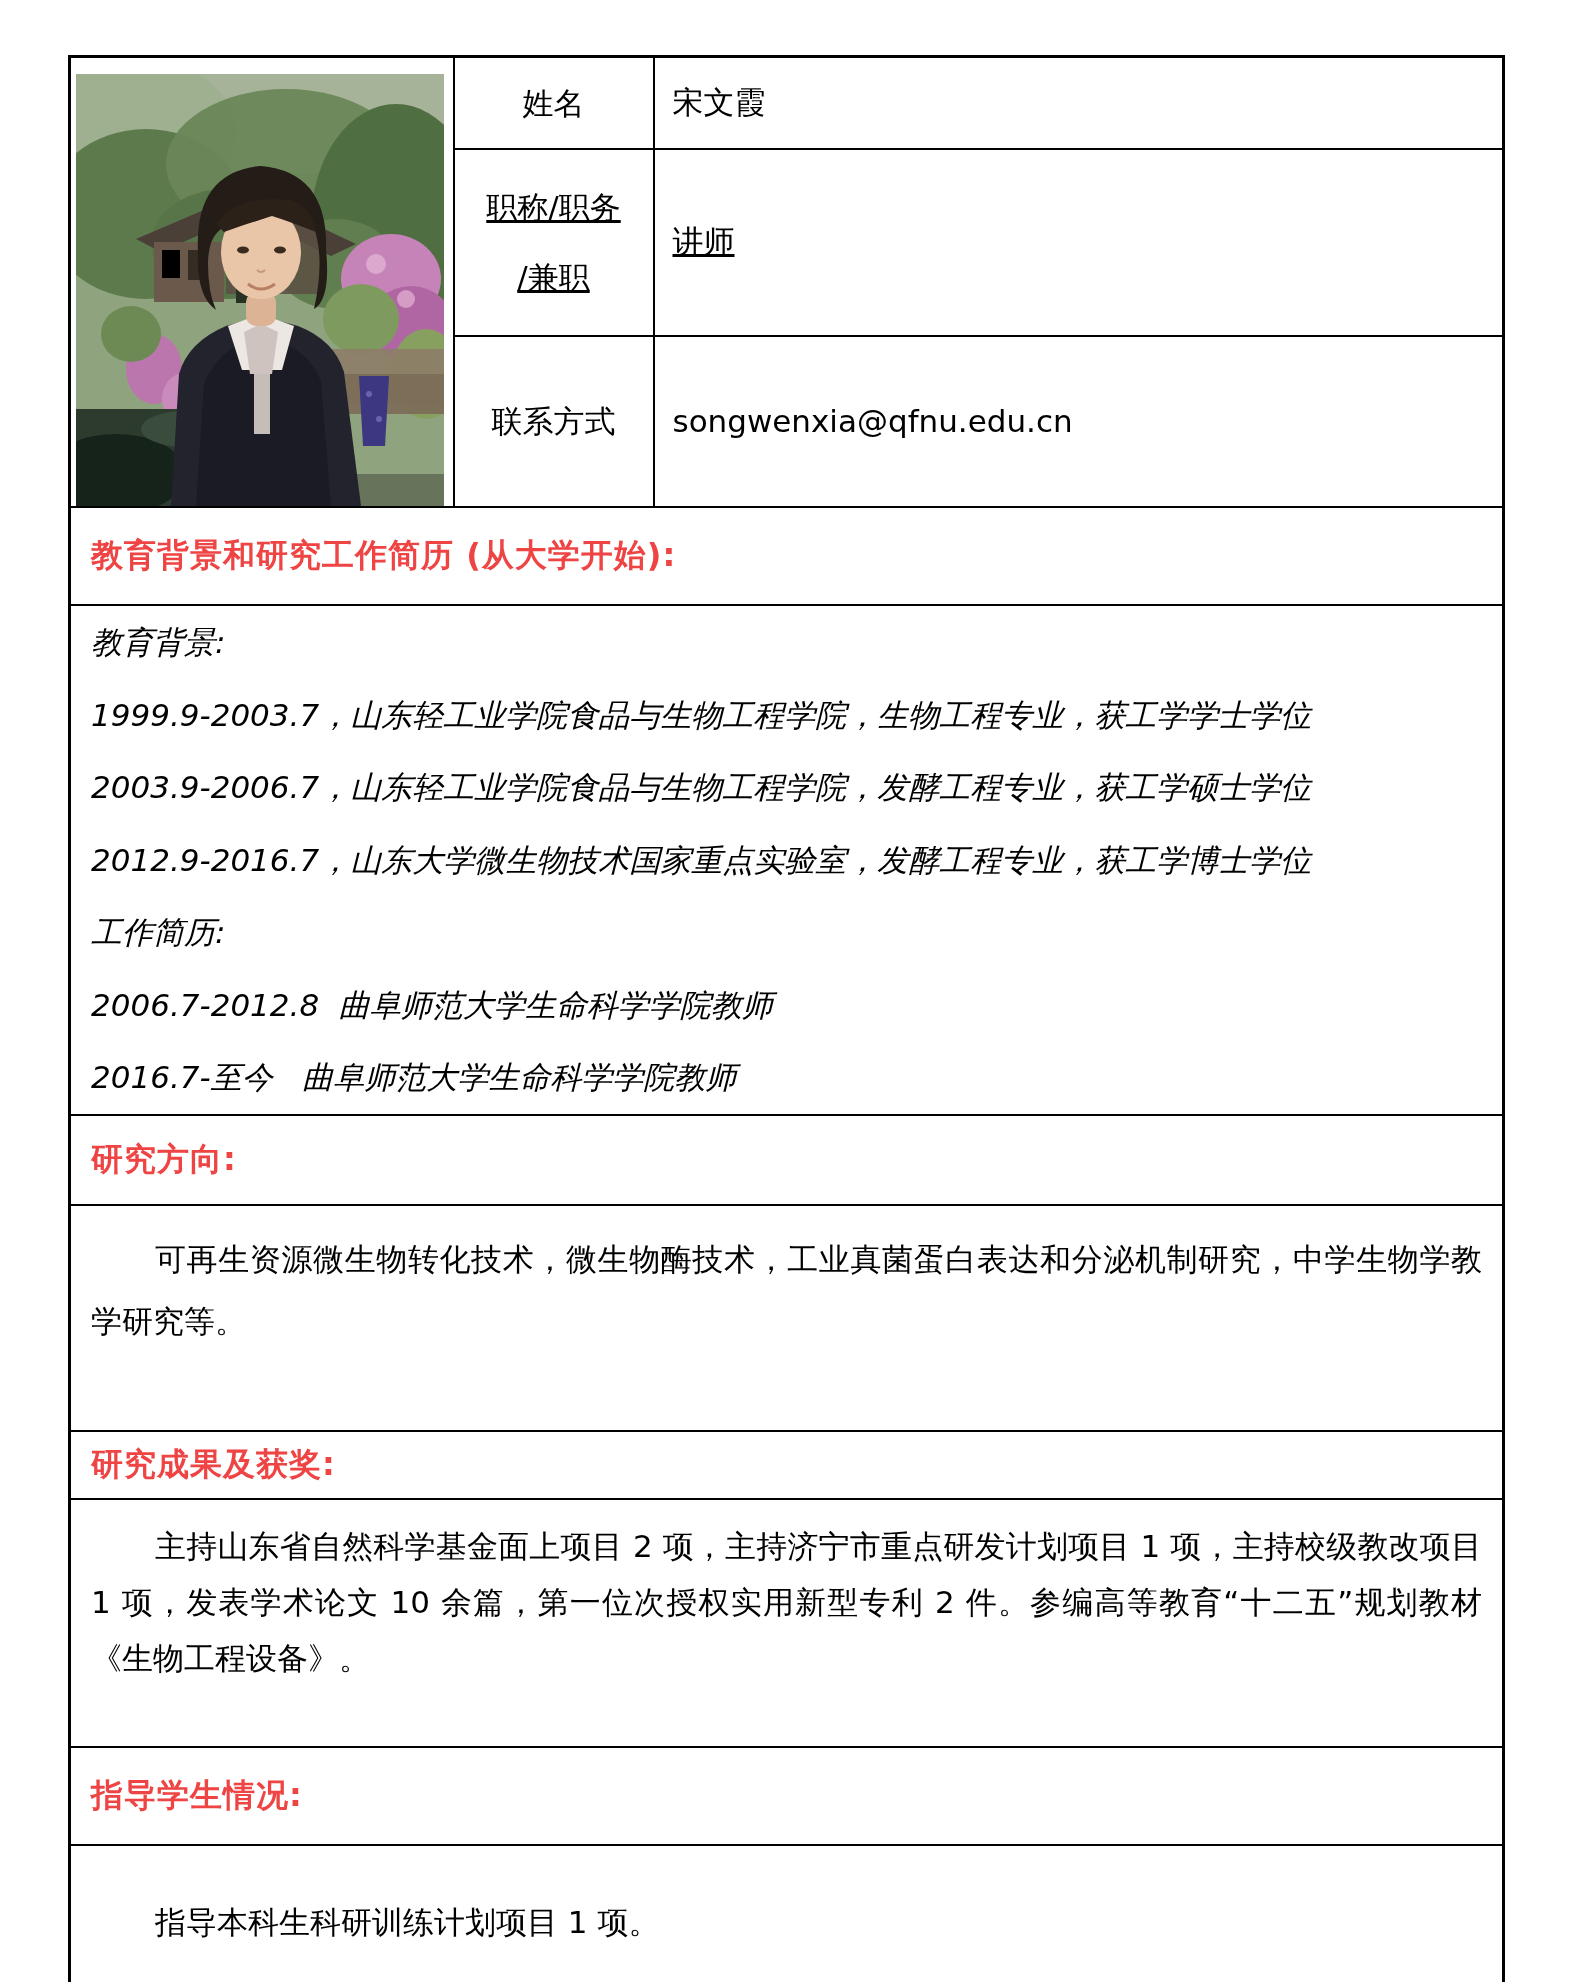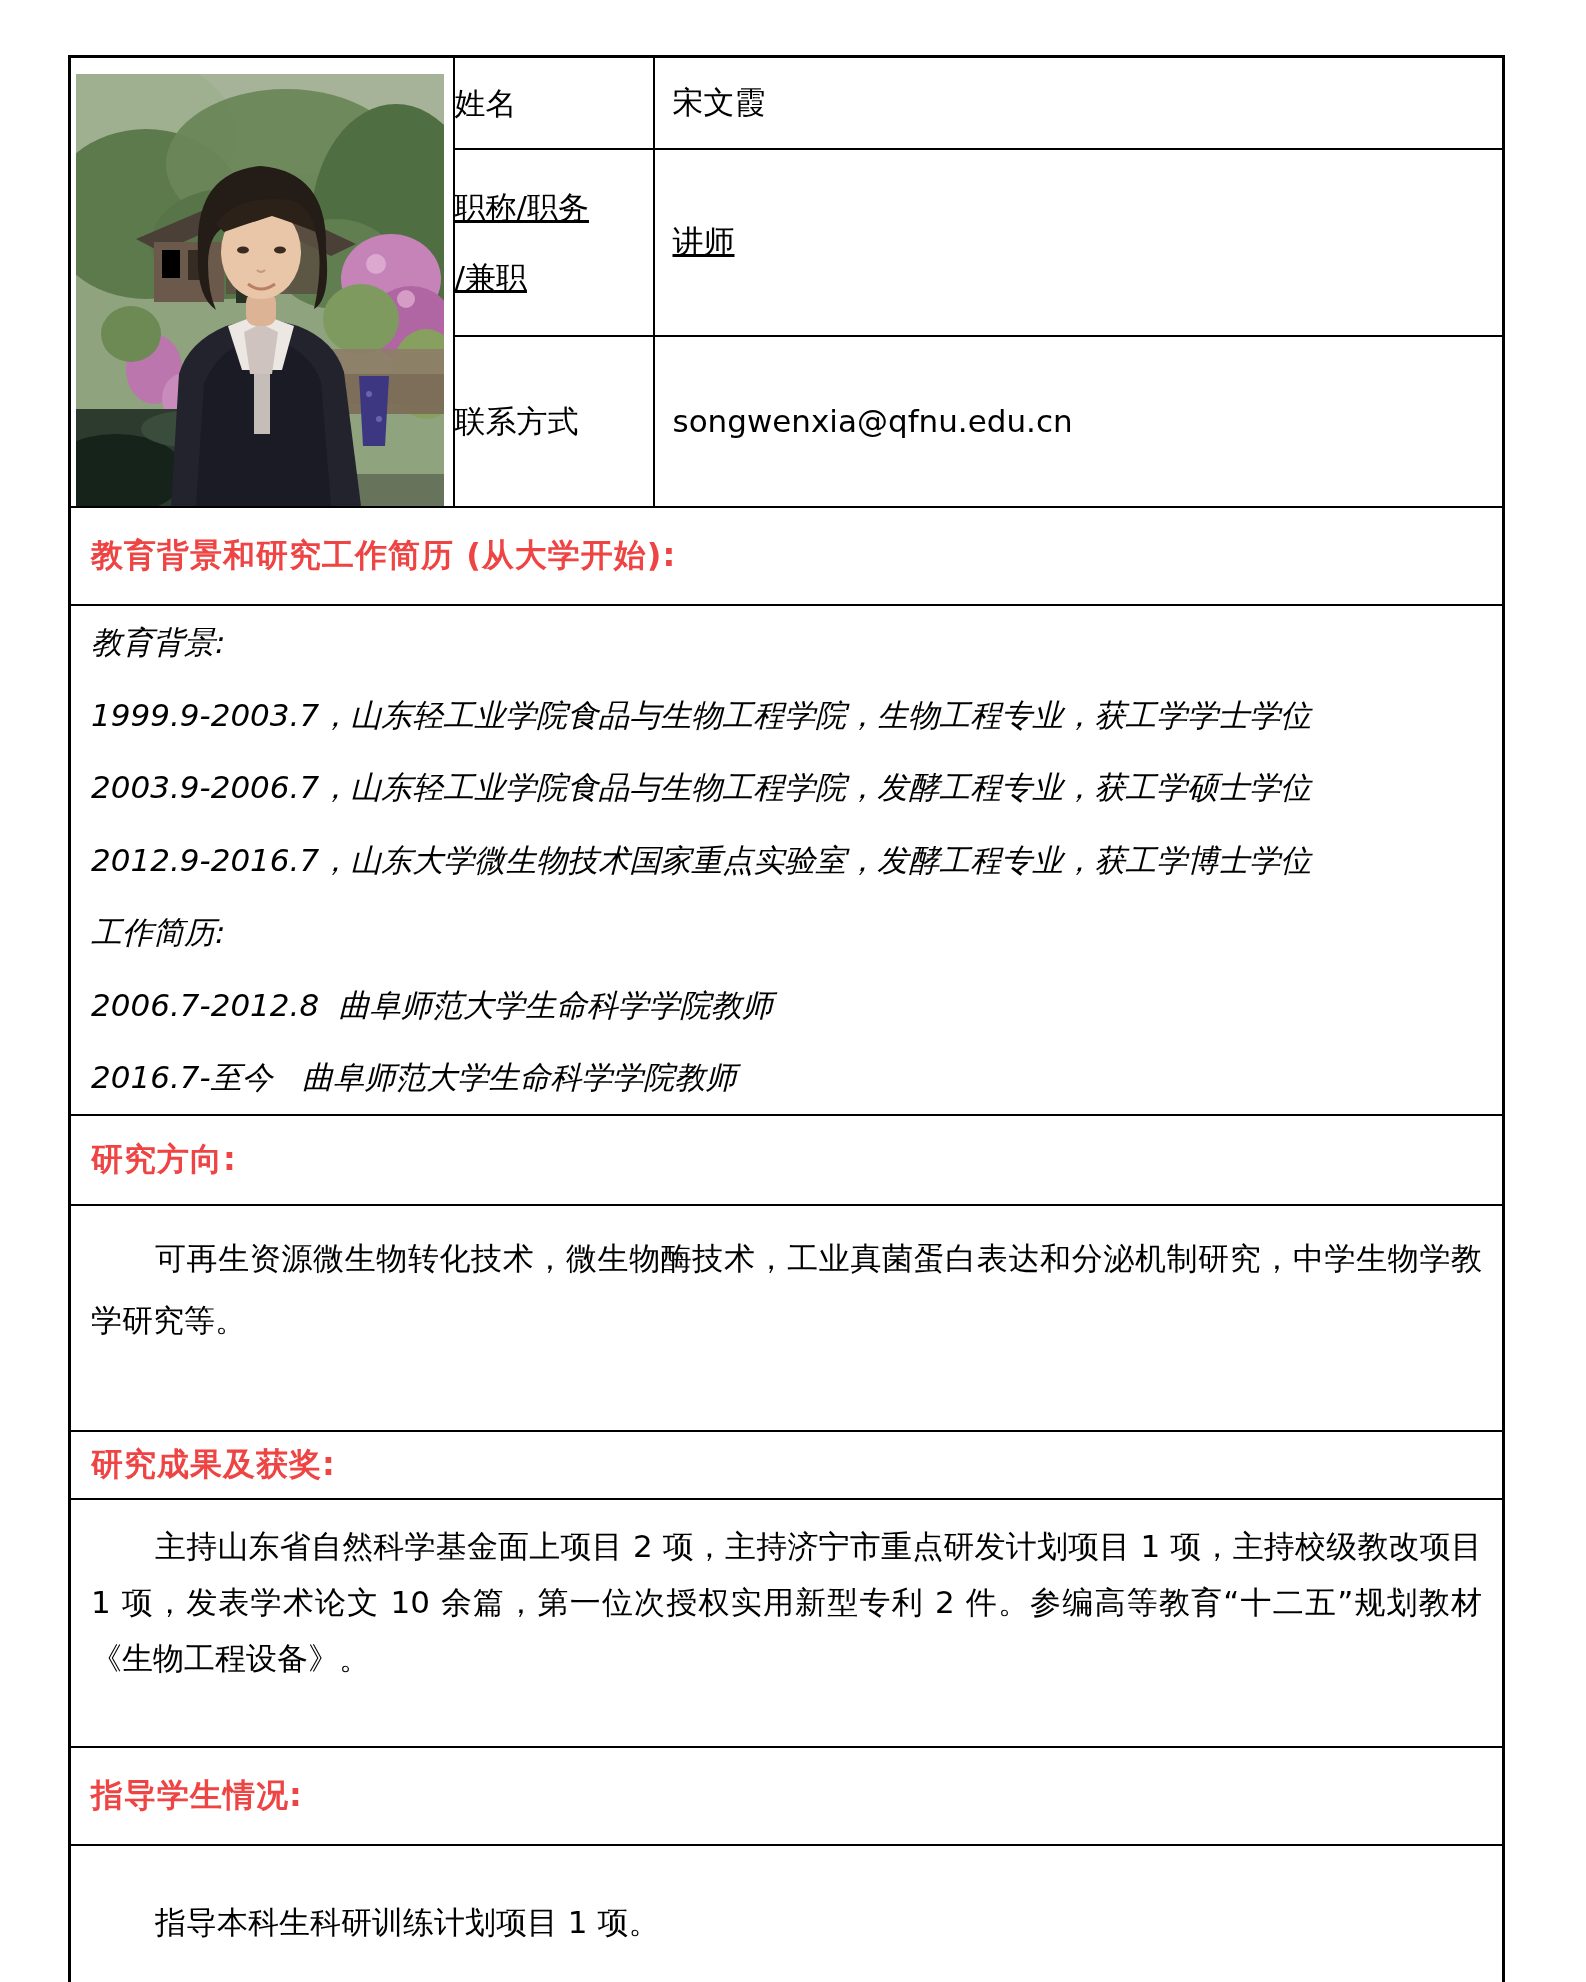--- a/index.html
+++ b/index.html
@@ -32,33 +32,34 @@
   col.c-photo { width: 384px; }
   col.c-label { width: 200px; }
   col.c-value { width: 850px; }
 
   tr.r1 { height: 87px; }
   tr.r2 { height: 176px; text-decoration: underline; }
   tr.r3 { height: 161px; }
   tr.h1 { height: 98px; }
   tr.c1 { height: 508px; }
   tr.h2 { height: 90px; }
-  tr.c2 { height: 226px; font-family: Liberation Serif, serif; }
+  tr.c2 { height: 226px; }
   tr.h3 { height: 68px; }
   tr.c3 { height: 248px; }
   tr.h4 { height: 98px; }
   tr.c4 { height: 162px; }
 
   td.photo-cell {
     vertical-align: top;
     padding: 16px 0 0 5px;
   }
   td.photo-cell svg { display: block; }
 
   td.label-cell {
+    text-align: center;
     vertical-align: middle;
     font-size: 31px;
     line-height: 70px;
   }
   td.value-cell {
     text-align: left;
     vertical-align: middle;
     padding-left: 18px;
     font-size: 31px;
   }

